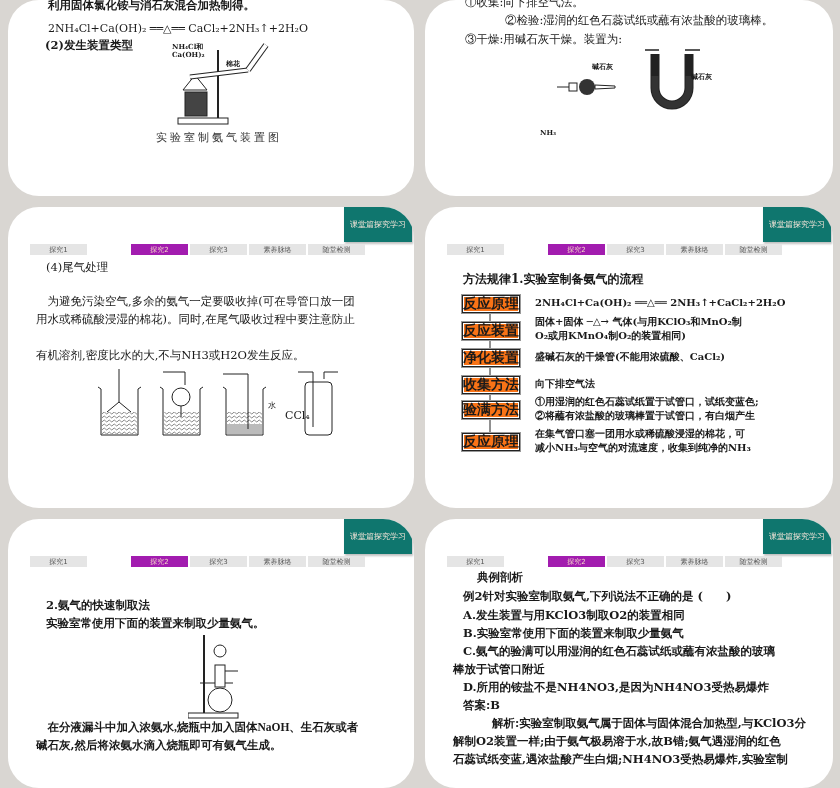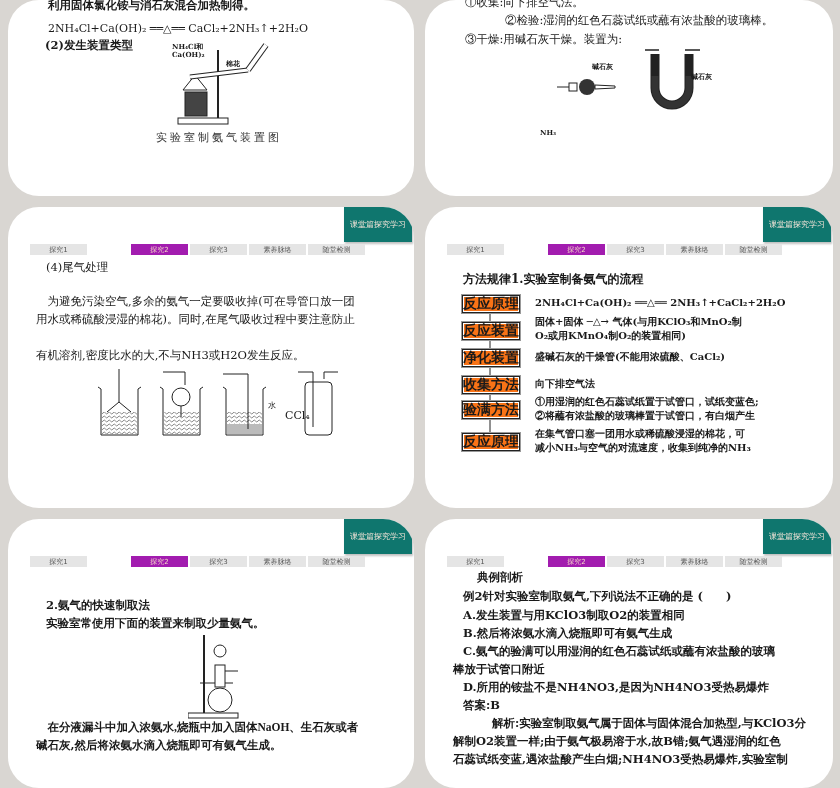--- a/index.html
+++ b/index.html
@@ -173,21 +173,21 @@
   <div class="tabs">
     <div class="tab">探究1</div>
     <div class="tab active">探究2</div>
     <div class="tab">探究3</div>
     <div class="tab">素养脉络</div>
     <div class="tab">随堂检测</div>
   </div>
   <div class="txt b" style="left:52px;top:50px;">典例剖析</div>
   <div class="txt b" style="left:38px;top:69px;">例2针对实验室制取氨气,下列说法不正确的是 (　　)</div>
   <div class="txt b" style="left:38px;top:88px;">A.发生装置与用KClO3制取O2的装置相同</div>
-  <div class="txt b" style="left:38px;top:106px;">B.然后将浓氨水滴入烧瓶即可有氨气生成</div>
+  <div class="txt b" style="left:38px;top:106px;">B.实验室常使用下面的装置来制取少量氨气</div>
   <div class="txt b" style="left:38px;top:124px;">C.氨气的验满可以用湿润的红色石蕊试纸或蘸有浓盐酸的玻璃</div>
   <div class="txt b" style="left:28px;top:142px;">棒放于试管口附近</div>
   <div class="txt b" style="left:38px;top:160px;">D.所用的铵盐不是NH4NO3,是因为NH4NO3受热易爆炸</div>
   <div class="txt b" style="left:38px;top:178px;">答案:B</div>
   <div class="txt b" style="left:38px;top:196px;margin-left:29px;">解析:实验室制取氨气属于固体与固体混合加热型,与KClO3分</div>
   <div class="txt b" style="left:28px;top:214px;">解制O2装置一样;由于氨气极易溶于水,故B错;氨气遇湿润的红色</div>
   <div class="txt b" style="left:28px;top:232px;">石蕊试纸变蓝,遇浓盐酸产生白烟;NH4NO3受热易爆炸,实验室制</div>
 </div>
 
 </body></html>

